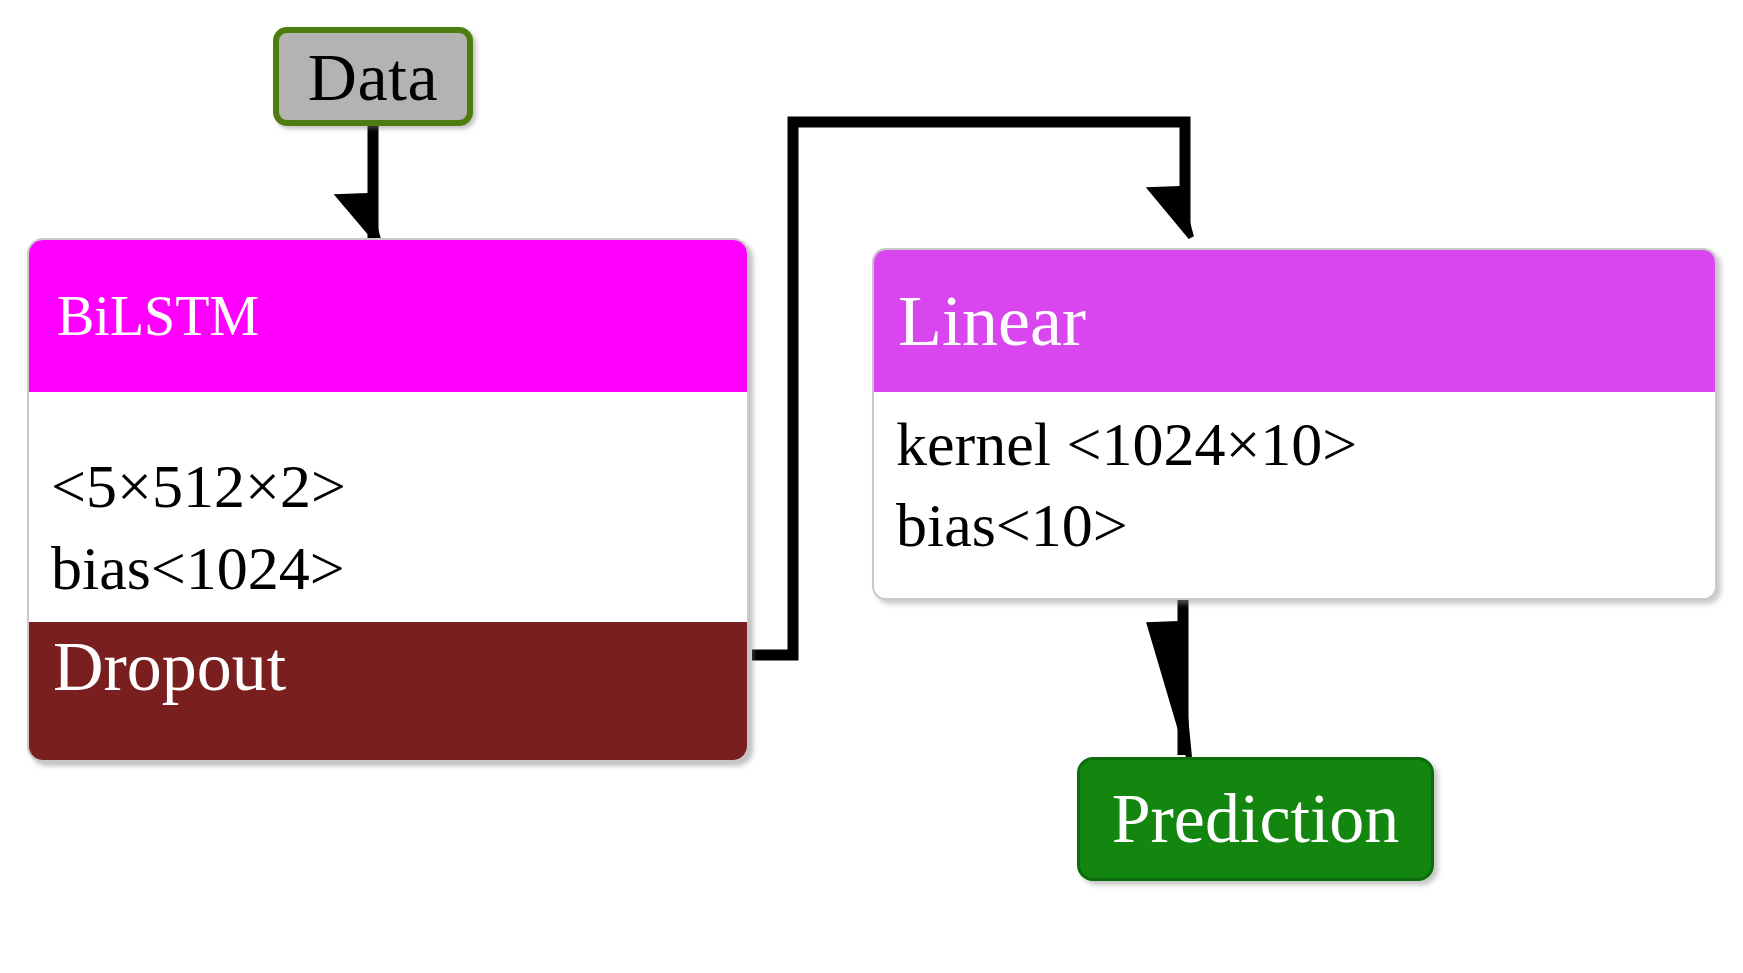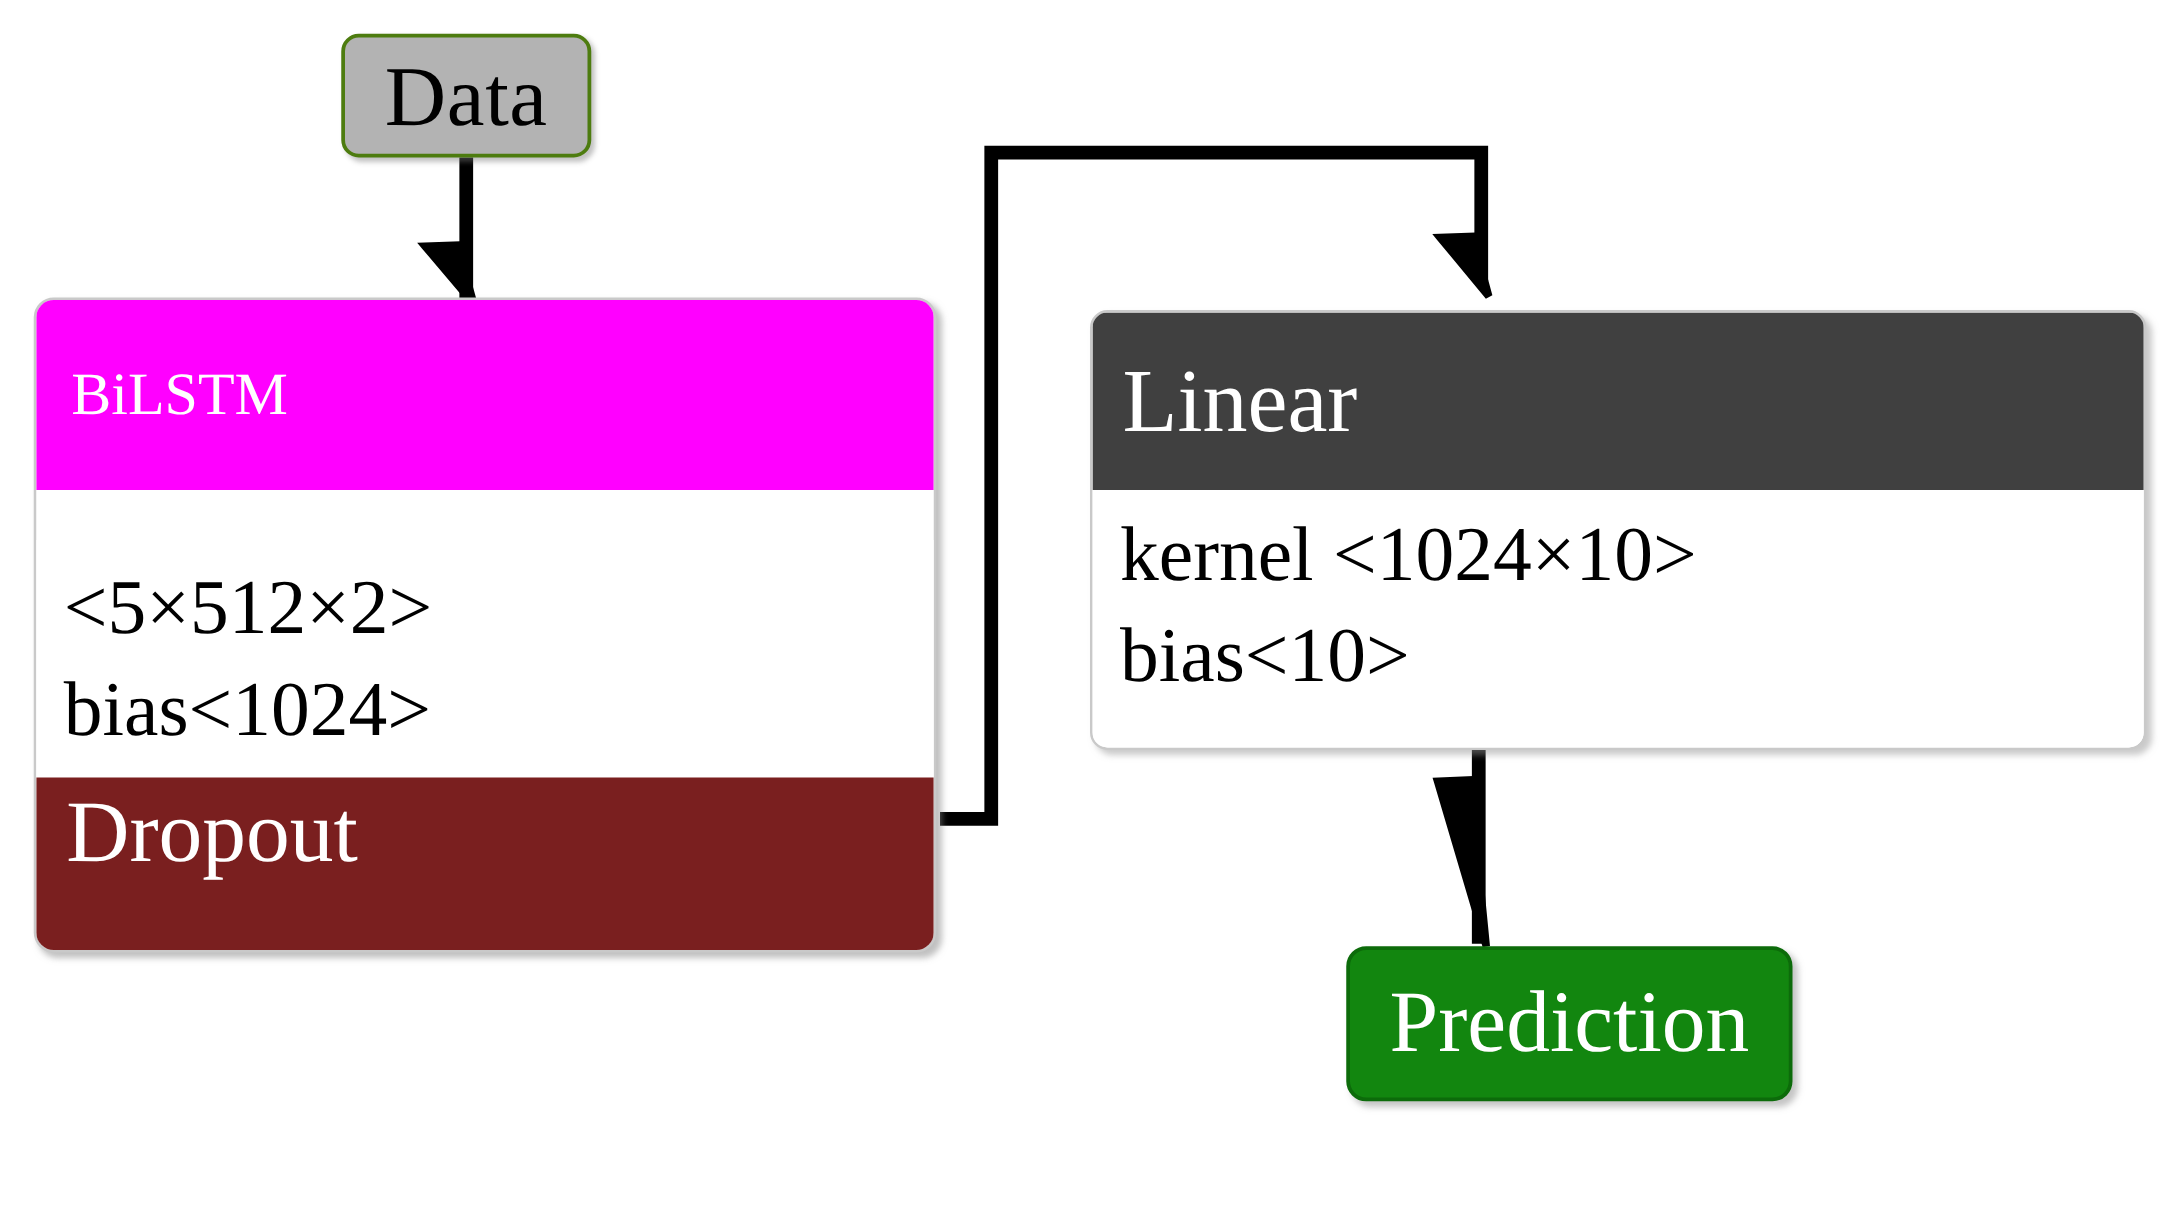--- a/index.html
+++ b/index.html
@@ -32,21 +32,21 @@
     box-sizing: border-box;
   }
 
   
   .node-data {
     left: 273px;
     top: 27px;
     width: 200px;
     height: 99px;
     background: #b3b3b3;
-    border: 3px solid #4d7c0f;
+    border: 6px solid #4d7c0f;
     border-radius: 14px;
     box-shadow: 3px 3px 4px rgba(120,120,120,0.45);
     display: flex;
     align-items: center;
     justify-content: center;
   }
   .node-data .label {
     font-size: 68px;
     line-height: 1;
     color: #000000;
@@ -72,21 +72,21 @@
   }
   .bilstm-header {
     height: 152px;
     background: #ff00ff;
     display: flex;
     align-items: center;
     padding-left: 28px;
     box-sizing: border-box;
   }
   .bilstm-header .label {
-    font-size: 48px;
+    font-size: 56px;
     line-height: 1;
     color: #ffffff;
   }
   .bilstm-body {
     height: 190px;
     background: #ffffff;
     padding: 14px 0 0 22px;
     box-sizing: border-box;
     margin-top: 40px;
   }
@@ -117,21 +117,21 @@
     width: 845px;
     height: 352px;
     background: #ffffff;
     border: 2px solid #c9c9c9;
     border-radius: 14px;
     box-shadow: 4px 4px 5px rgba(150,150,150,0.5);
     overflow: hidden;
   }
   .linear-header {
     height: 142px;
-    background: #404040;
+    background: #d946ef;
     display: flex;
     align-items: center;
     padding-left: 24px;
     box-sizing: border-box;
   }
   .linear-header .label {
     font-size: 72px;
     line-height: 1;
     color: #ffffff;
   }

